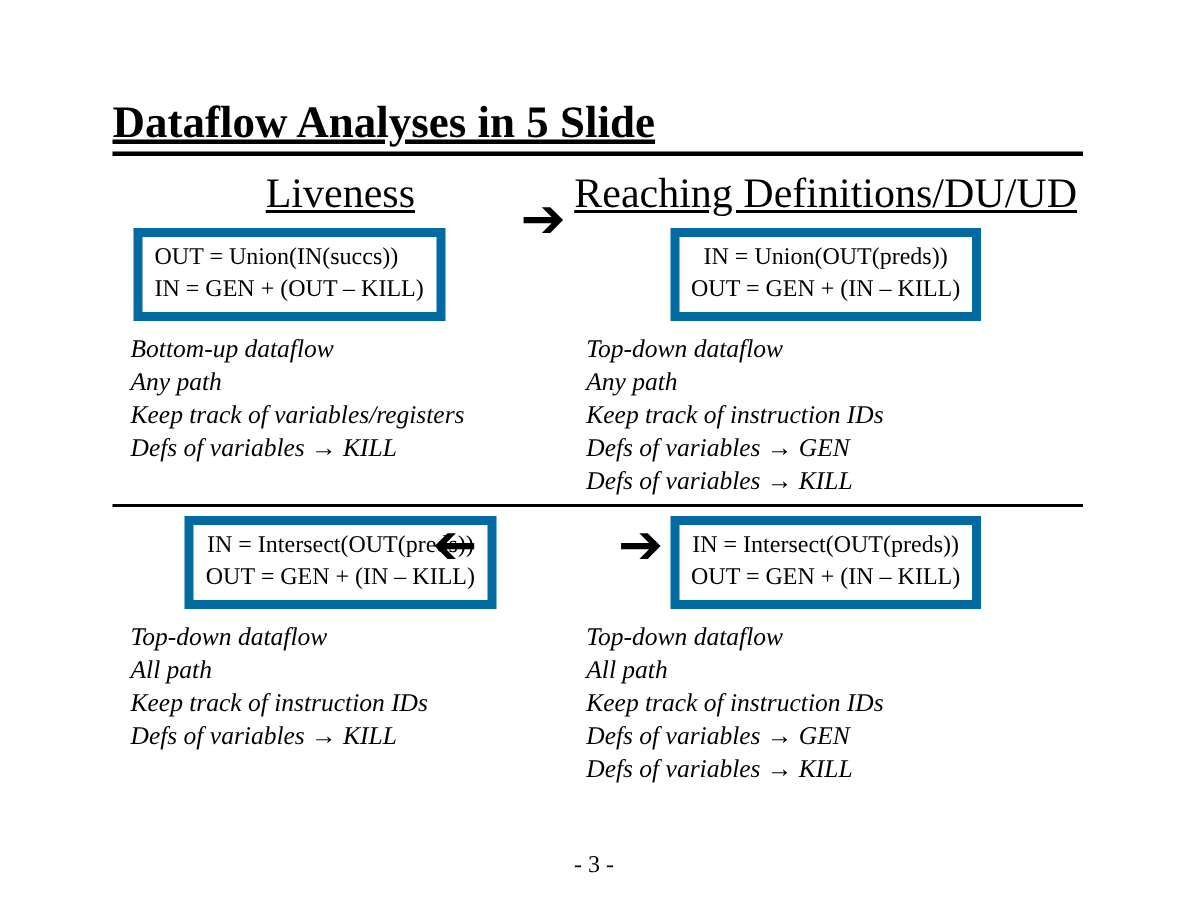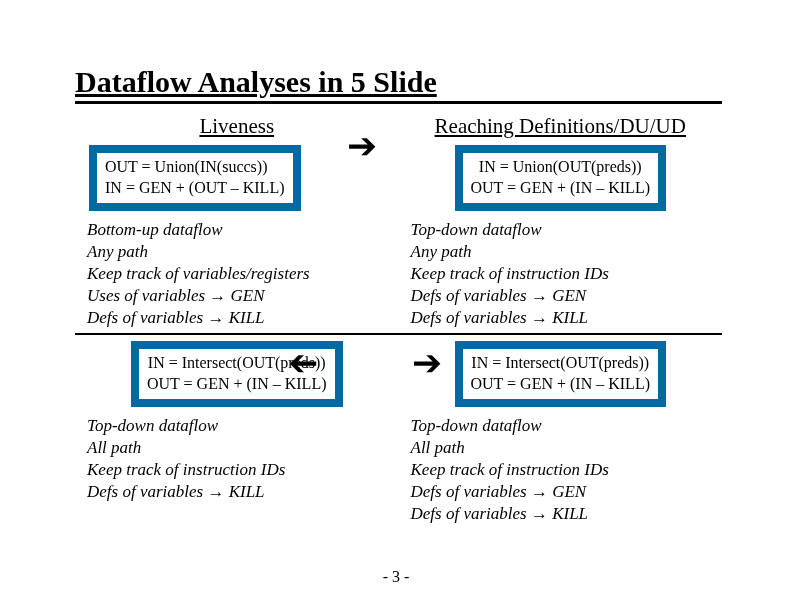--- a/index.html
+++ b/index.html
@@ -26,28 +26,28 @@
     display: grid;
     grid-template-columns: 1fr 1fr;
     grid-template-rows: auto auto;
     position: relative;
   }
   .quad {
     padding: 0 4px;
     position: relative;
   }
   .q-title {
-    font-size: 21px;
+    font-size: 28px;
     text-decoration: underline;
     text-align: center;
     margin-bottom: 6px;
     white-space: nowrap;
   }
   .eqbox {
-    border: 8px solid #0369a1;
+    border: 6px solid #0369a1;
     padding: 4px 8px;
     font-size: 16px;
     line-height: 1.3;
     margin: 0 10px 8px 10px;
     display: inline-block;
   }
   .eqbox .line { white-space: nowrap; }
   .desc {
     font-size: 17px;
     line-height: 1.3;
@@ -92,21 +92,20 @@
   <div class="quad">
     <div class="q-title">Liveness</div>
     <div class="eqbox">
       <div class="line">OUT = Union(IN(succs))</div>
       <div class="line">IN = GEN + (OUT – KILL)</div>
     </div>
     <div class="desc">
       <div class="line">Bottom-up dataflow</div>
       <div class="line">Any path</div>
       <div class="line">Keep track of variables/registers</div>
-      <div class="line">Uses of variables → GEN</div>
       <div class="line">Defs of variables → KILL</div>
     </div>
   </div>
 
   <div class="quad">
     <div class="q-title">Reaching Definitions/DU/UD</div>
     <div style="text-align:center"><div class="eqbox">
       <div class="line">IN = Union(OUT(preds))</div>
       <div class="line">OUT = GEN + (IN – KILL)</div>
     </div></div>

